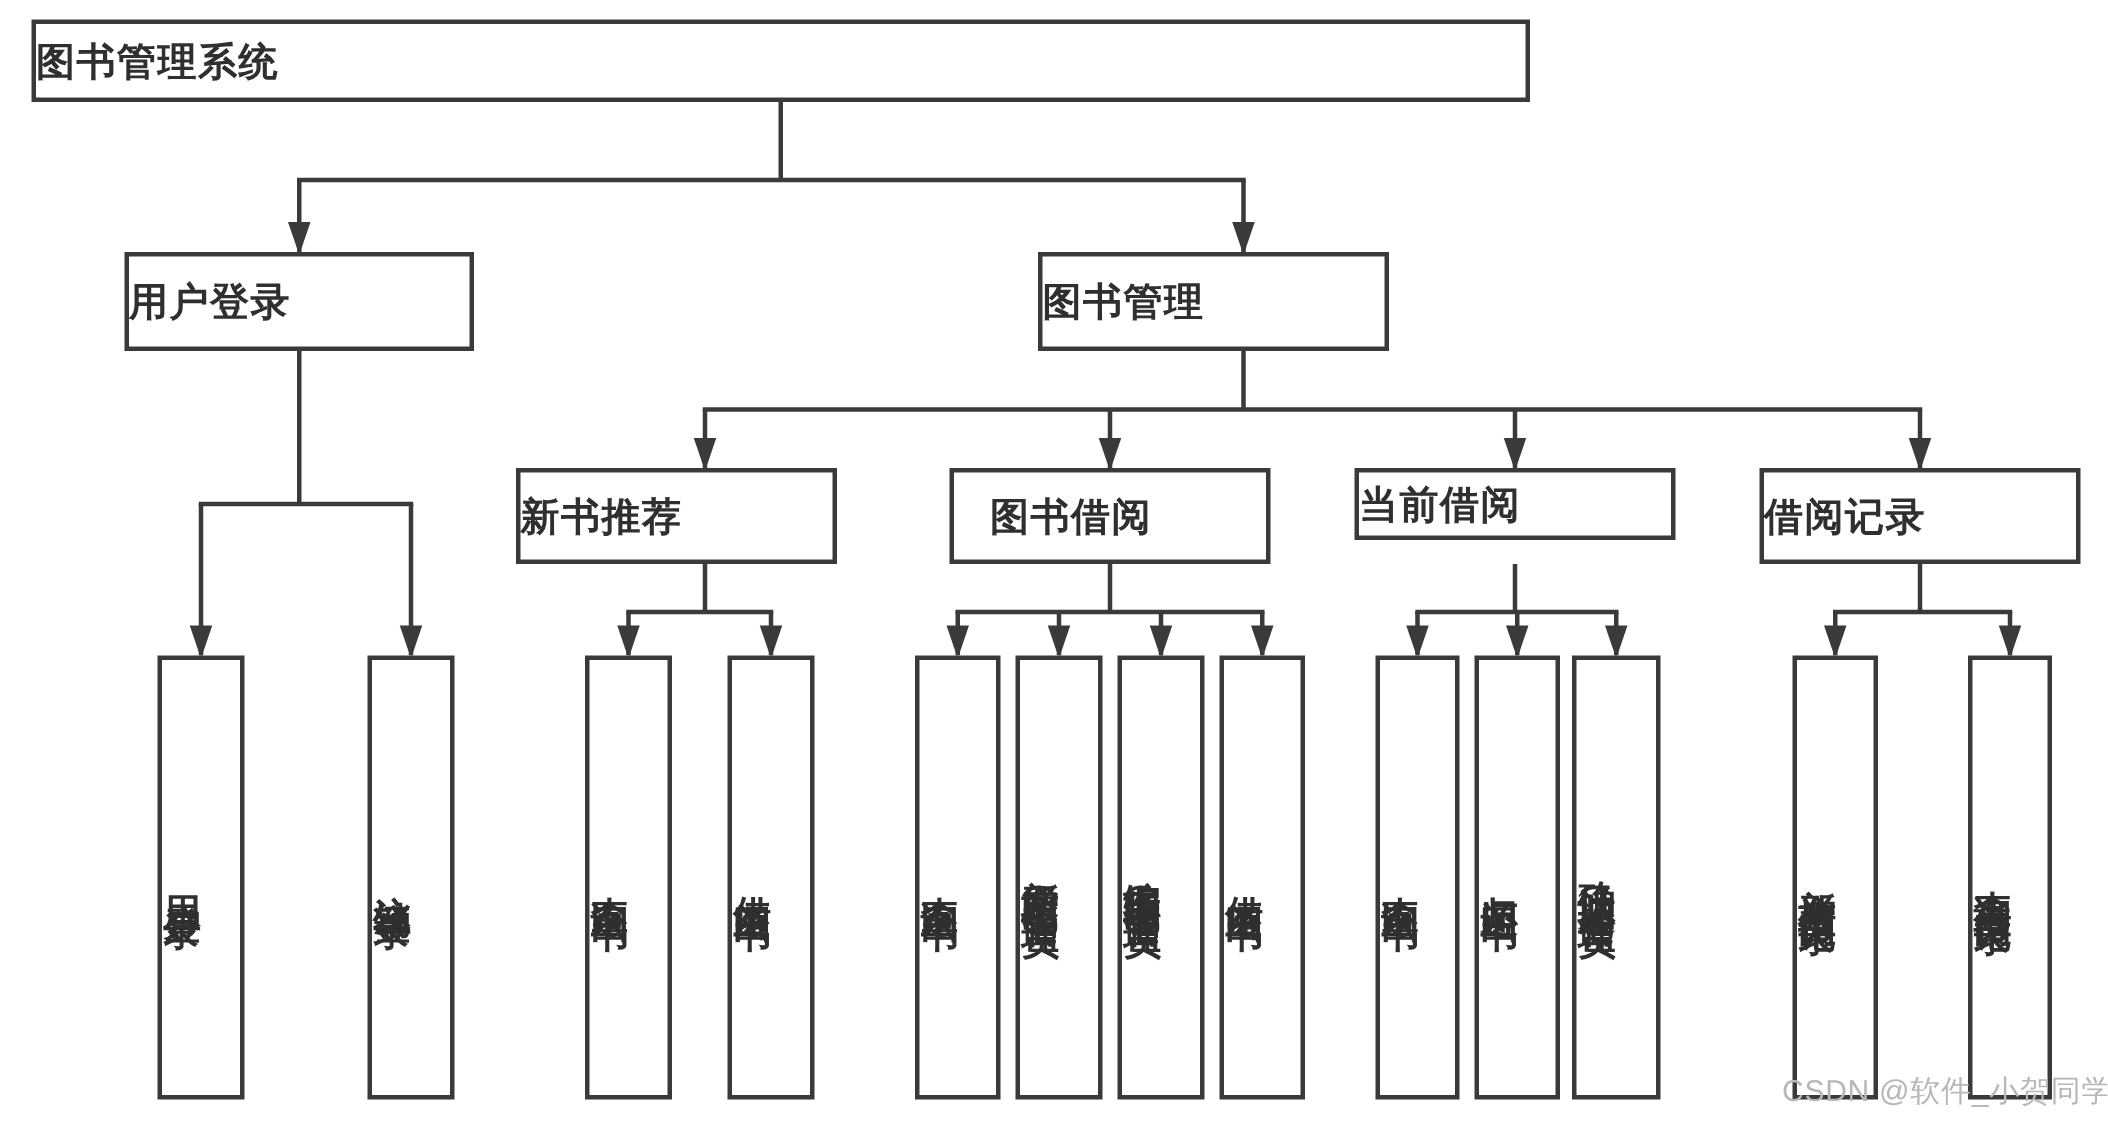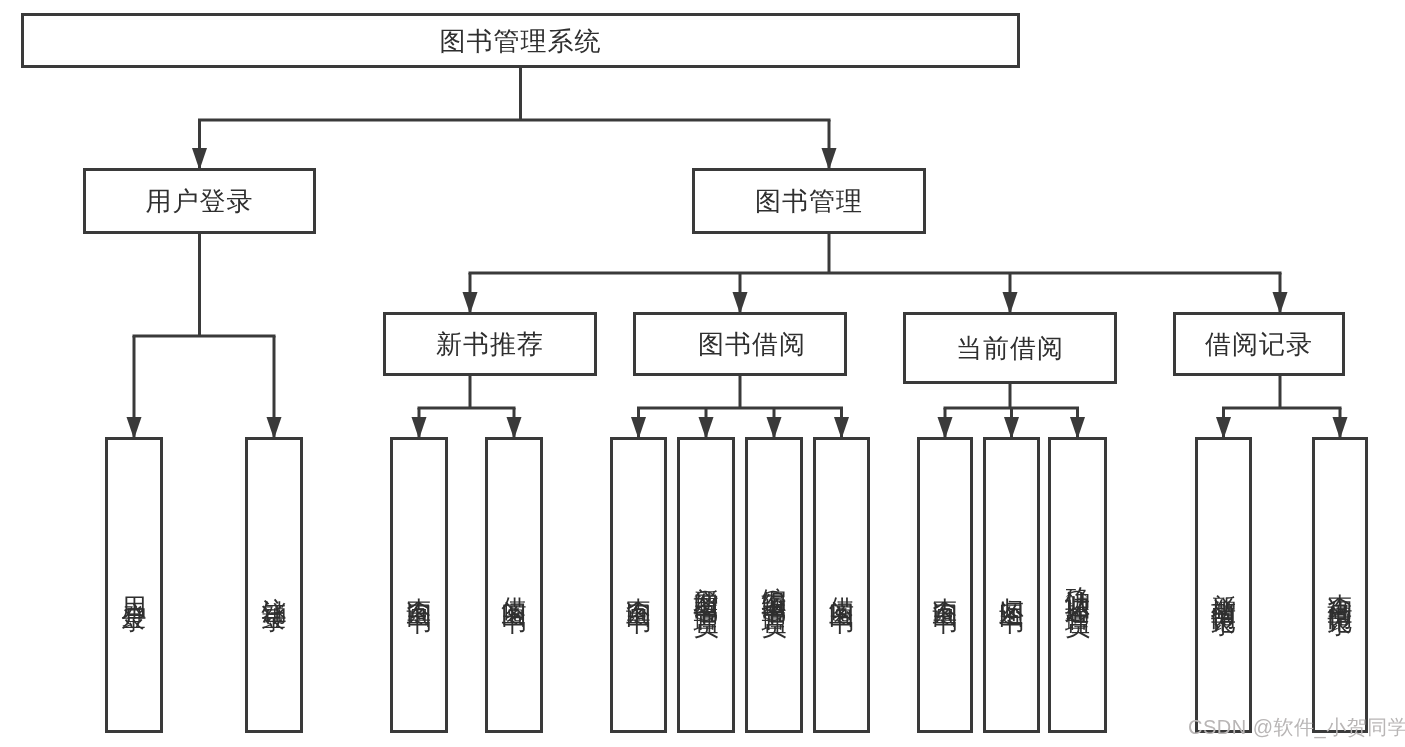--- a/index.html
+++ b/index.html
@@ -21,23 +21,24 @@
     top: 0;
     z-index: 1;
   }
   .node {
     position: absolute;
     box-sizing: border-box;
     background: var(--box-bg, #ffffff);
     border: 3px solid var(--border, #3a3a3a);
     display: flex;
     align-items: center;
-    justify-content: center;
+    justify-content: flex-start;
     z-index: 2;
     color: var(--text, #2f2f2f);
+    font-weight: bold;
   }
   .node .lbl {
     font-size: 26px;
     letter-spacing: 1px;
     white-space: nowrap;
     line-height: 1;
   }
   .node.vert .lbl {
     writing-mode: vertical-rl;
     text-orientation: mixed;
@@ -118,30 +119,30 @@
   <div id="nodes">
       <div class="node" style="left: 21px; top: 13px; width: 999px; height: 55px;">
         <span class="lbl">图书管理系统</span>
       </div>
       <div class="node" style="left: 83px; top: 168px; width: 233px; height: 66px;">
         <span class="lbl">用户登录</span>
       </div>
       <div class="node" style="left: 692px; top: 168px; width: 234px; height: 66px;">
         <span class="lbl">图书管理</span>
       </div>
-      <div class="node" style="left: 383px; top: 312px; width: 214px; height: 64px;">
+      <div class="node" style="left: 344px; top: 312px; width: 214px; height: 64px;">
         <span class="lbl">新书推荐</span>
       </div>
       <div class="node" style="left: 633px; top: 312px; width: 214px; height: 64px; padding-left: 24px;">
         <span class="lbl">图书借阅</span>
       </div>
-      <div class="node" style="left: 903px; top: 312px; width: 214px; height: 72px;">
+      <div class="node" style="left: 903px; top: 312px; width: 214px; height: 48px;">
         <span class="lbl">当前借阅</span>
       </div>
-      <div class="node" style="left: 1173px; top: 312px; width: 172px; height: 64px;">
+      <div class="node" style="left: 1173px; top: 312px; width: 214px; height: 64px;">
         <span class="lbl">借阅记录</span>
       </div>
       <div class="node vert" style="left: 105px; top: 437px; width: 58px; height: 296px;">
         <span class="lbl">用户登录</span>
       </div>
       <div class="node vert" style="left: 245px; top: 437px; width: 58px; height: 296px;">
         <span class="lbl">注销登录</span>
       </div>
       <div class="node vert" style="left: 390px; top: 437px; width: 58px; height: 296px;">
         <span class="lbl">查询图书</span>

